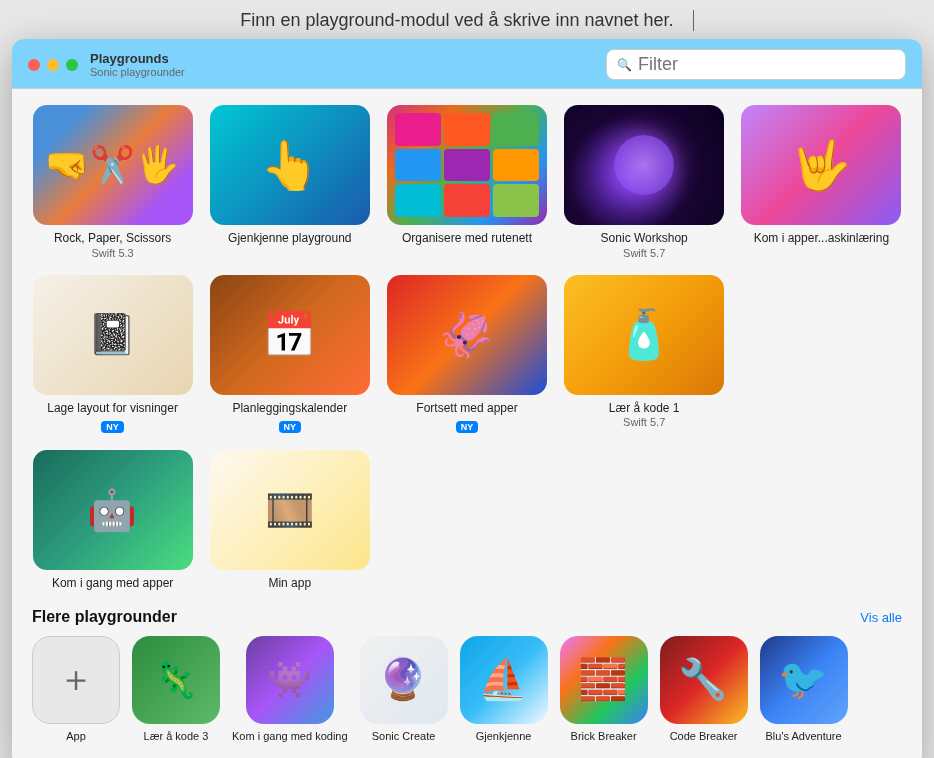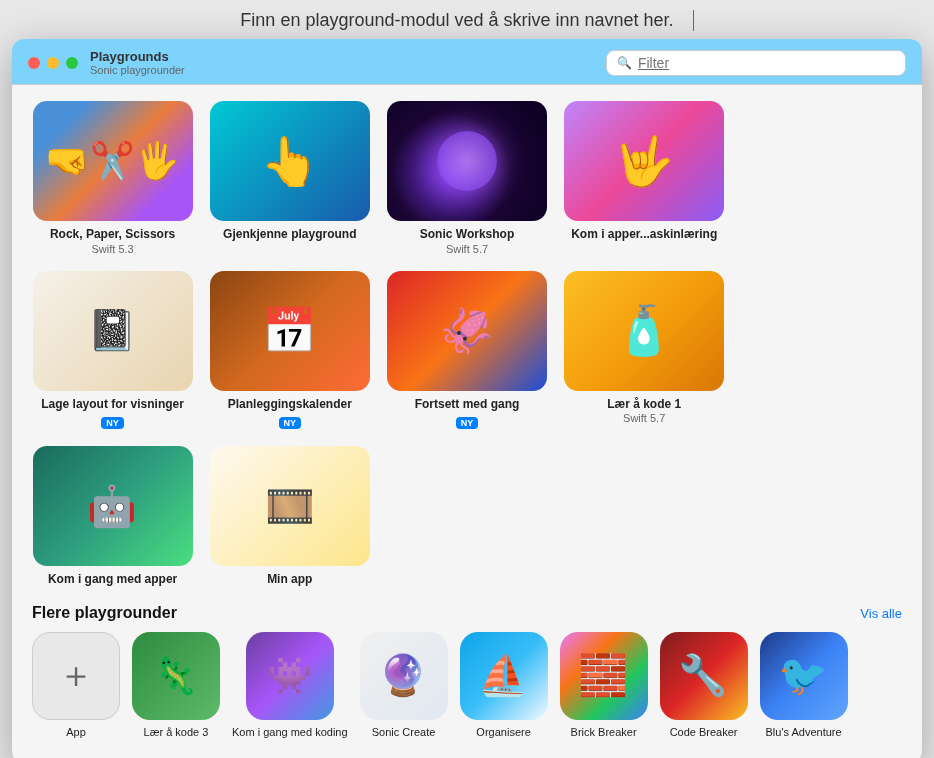--- a/index.html
+++ b/index.html
@@ -81,24 +81,23 @@
       gap: 6px;
     }
     .search-icon-svg {
       color: #999;
       font-size: 12px;
     }
     .search-input {
       border: none;
       outline: none;
       background: transparent;
-      font-size: 14px;
+      font-size: 18px;
       color: #666;
       width: 100%;
-      text-decoration: underline;
     }
     .content {
       padding: 16px 20px;
       overflow-y: auto;
     }
     .grid-section {
       display: grid;
       grid-template-columns: repeat(5, 1fr);
       gap: 16px;
       margin-bottom: 16px;
@@ -119,21 +118,21 @@
     }
     .thumb-inner {
       width: 100%;
       height: 100%;
       display: flex;
       align-items: center;
       justify-content: center;
     }
     .item-name {
       font-size: 12px;
-      font-weight: 700;
+      font-weight: 400;
       color: #222;
       text-align: center;
       line-height: 1.3;
     }
     .item-swift {
       font-size: 11px;
       color: #666;
       text-align: center;
     }
     .badge-ny {
@@ -298,20 +297,37 @@
       <div class="grid-item">
         <div class="thumb thumb-gesture">
           <div class="thumb-inner">
             <span style="font-size:48px;">👆</span>
           </div>
         </div>
         <div class="item-name">Gjenkjenne playground</div>
         <div class="item-swift"></div>
       </div>
 
+      <div class="grid-item">
+        <div class="thumb thumb-grid">
+          <div class="grid-pattern">
+            <div class="grid-cell" style="background:#e91e8c;"></div>
+            <div class="grid-cell" style="background:#ff5722;"></div>
+            <div class="grid-cell" style="background:#4caf50;"></div>
+            <div class="grid-cell" style="background:#2196f3;"></div>
+            <div class="grid-cell" style="background:#9c27b0;"></div>
+            <div class="grid-cell" style="background:#ff9800;"></div>
+            <div class="grid-cell" style="background:#00bcd4;"></div>
+            <div class="grid-cell" style="background:#f44336;"></div>
+            <div class="grid-cell" style="background:#8bc34a;"></div>
+          </div>
+        </div>
+        <div class="item-name">Organisere med rutenett</div>
+        <div class="item-swift"></div>
+      </div>
 
       <div class="grid-item">
         <div class="thumb thumb-sonic">
           <div class="thumb-inner">
             <div class="sonic-glow"></div>
           </div>
         </div>
         <div class="item-name">Sonic Workshop</div>
         <div class="item-swift">Swift 5.7</div>
       </div>
@@ -349,21 +365,21 @@
         <div class="item-name">Planleggingskalender</div>
         <div style="text-align:center;"><span class="badge-ny">NY</span></div>
       </div>
 
       <div class="grid-item">
         <div class="thumb thumb-fortsett">
           <div class="thumb-inner">
             <span style="font-size:44px;">🦑</span>
           </div>
         </div>
-        <div class="item-name">Fortsett med gang</div>
+        <div class="item-name">Fortsett med apper</div>
         <div style="text-align:center;"><span class="badge-ny">NY</span></div>
       </div>
 
 
       <div class="grid-item">
         <div class="thumb thumb-laer1">
           <div class="thumb-inner">
             <span class="learn-bottle">🧴</span>
           </div>
         </div>
@@ -429,21 +445,21 @@
         <div class="bottom-thumb bt-sonic">
           <span class="crystal-icon">🔮</span>
         </div>
         <div class="bottom-name">Sonic Create</div>
       </div>
 
       <div class="bottom-item">
         <div class="bottom-thumb bt-battle">
           <span class="boat-icon">⛵</span>
         </div>
-        <div class="bottom-name">Organisere</div>
+        <div class="bottom-name">Gjenkjenne</div>
       </div>
 
       <div class="bottom-item">
         <div class="bottom-thumb bt-brick">
           <span class="blocks-icon">🧱</span>
         </div>
         <div class="bottom-name">Brick Breaker</div>
       </div>
 
       <div class="bottom-item">

